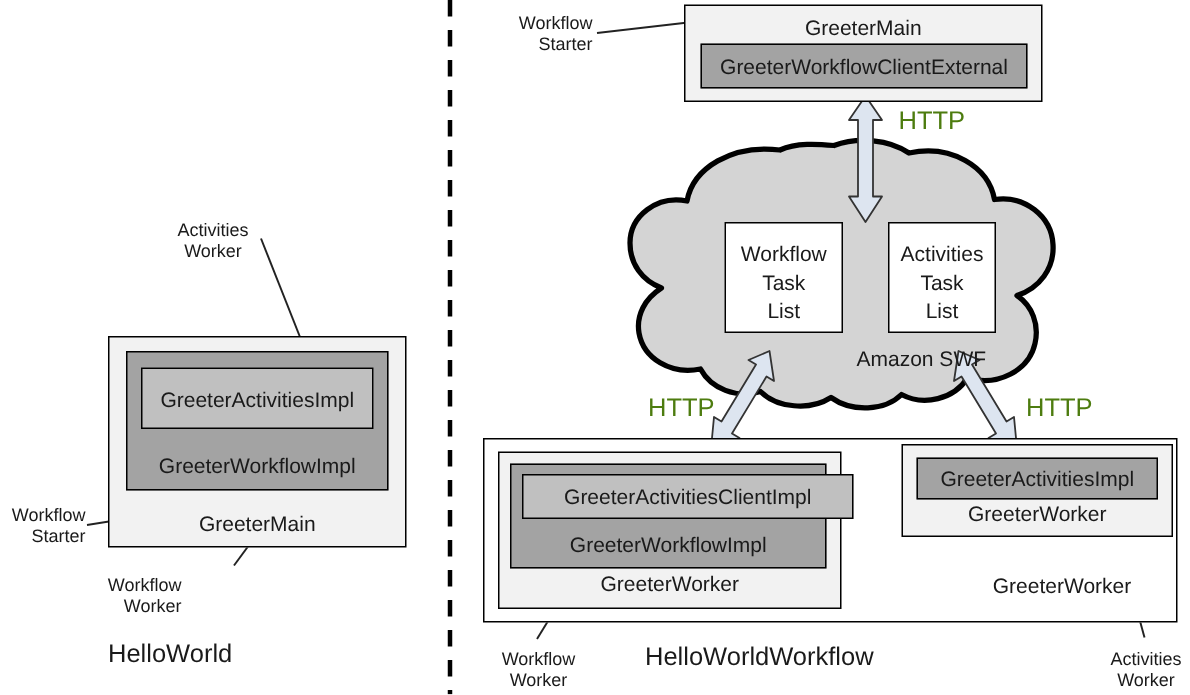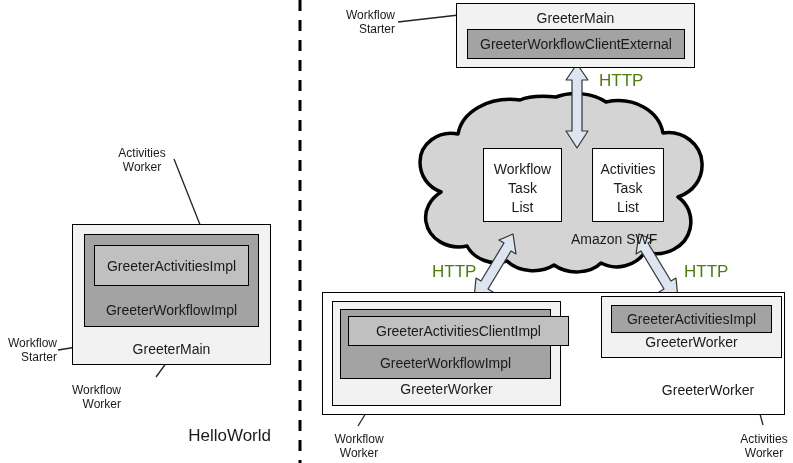--- a/index.html
+++ b/index.html
@@ -57,21 +57,21 @@
     font-size: 17px;
     line-height: 19px;
     color: #4d7c0f;
     white-space: nowrap;
   }
 
   .caption {
     position: absolute;
     font-size: 17px;
     line-height: 20px;
-    text-align: right;
+    text-align: left;
     white-space: nowrap;
   }
 
   .tasklist-text {
     position: absolute;
     left: 0; right: 0;
     text-align: center;
     font-size: 14px;
     line-height: 18px;
   }
@@ -239,15 +239,16 @@
 Worker</div>
 
     <div class="http-label" style="left:599px; top:71px;">HTTP</div>
 
     <div class="http-label" style="left:432px; top:262px;">HTTP</div>
 
     <div class="http-label" style="left:684px; top:262px;">HTTP</div>
 
     <div class="swf-label" style="left:547px; top:231px;margin-left:24px;">Amazon SWF</div>
 
+    <div class="caption" style="left:430px; top:428px; width:260px;">HelloWorldWorkflow</div>
   </div>
 
 </div>
 
 </body></html>

